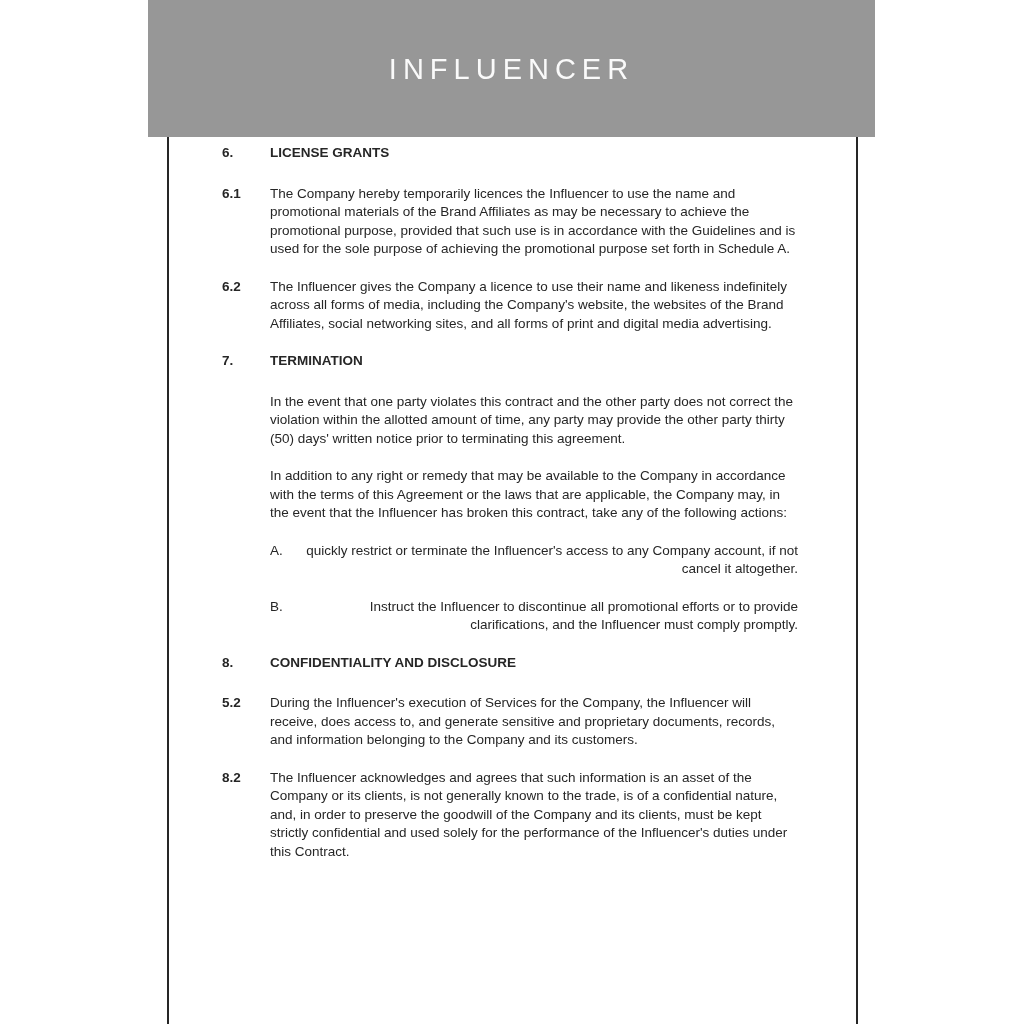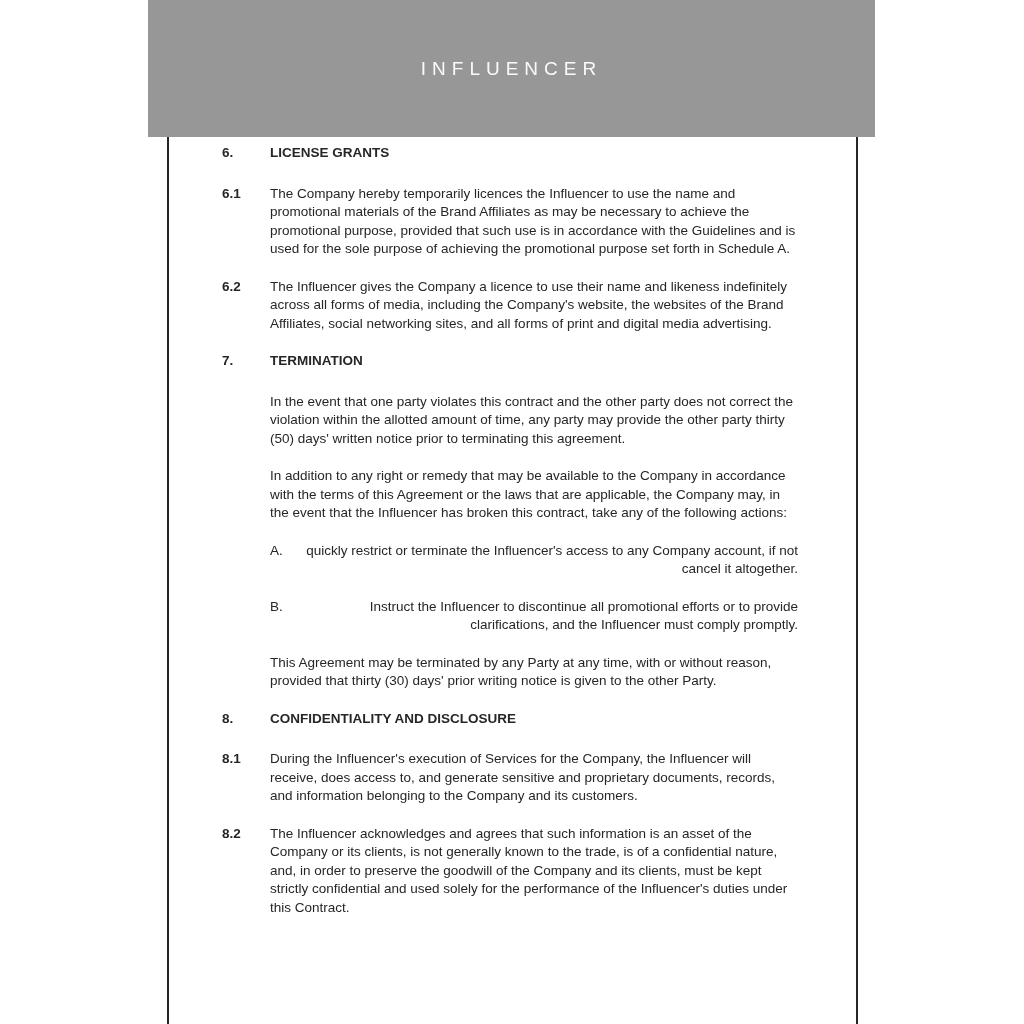--- a/index.html
+++ b/index.html
@@ -17,21 +17,21 @@
   .banner {
     position: absolute; left: 148px; top: 0;
     width: 727px; height: 137px;
     background: #979797;
     display: flex; flex-direction: column;
     align-items: center; justify-content: center;
     gap: 6px;
   }
   .banner-line {
     color: #fafafa;
-    font-size: 19px;
+    font-size: 29px;
     font-weight: 300;
     letter-spacing: 6px;
     line-height: 42px;
     text-align: center;
   }
   .page-frame {
     position: absolute;
     left: 167px; top: 137px;
     width: 691px; height: 887px;
     border-left: 2px solid #262626;
@@ -115,32 +115,28 @@
     <div class="row para">
       <div class="num"></div>
       <div class="txt">
         <div class="letter-row">
           <div class="letter">B.</div>
           <div class="ltxt">Instruct the Influencer to discontinue all promotional efforts or to provide clarifications, and the Influencer must comply promptly.</div>
         </div>
       </div>
     </div>
 
-    <div class="row para">
-      <div class="num"></div>
-      <div class="txt">This Agreement may be terminated by any Party at any time, with or without reason, provided that thirty (30) days' prior writing notice is given to the other Party.</div>
-    </div>
 
     <div class="row heading">
       <div class="num">8.</div>
       <div class="txt bold">CONFIDENTIALITY AND DISCLOSURE</div>
     </div>
 
     <div class="row para">
-      <div class="num plain">8.1</div>
+      <div class="num plain">5.2</div>
       <div class="txt">During the Influencer's execution of Services for the Company, the Influencer will receive, does access to, and generate sensitive and proprietary documents, records, and information belonging to the Company and its customers.</div>
     </div>
 
     <div class="row para">
       <div class="num plain">8.2</div>
       <div class="txt">The Influencer acknowledges and agrees that such information is an asset of the Company or its clients, is not generally known to the trade, is of a confidential nature, and, in order to preserve the goodwill of the Company and its clients, must be kept strictly confidential and used solely for the performance of the Influencer's duties under this Contract.</div>
     </div>
 
 
   </main>

